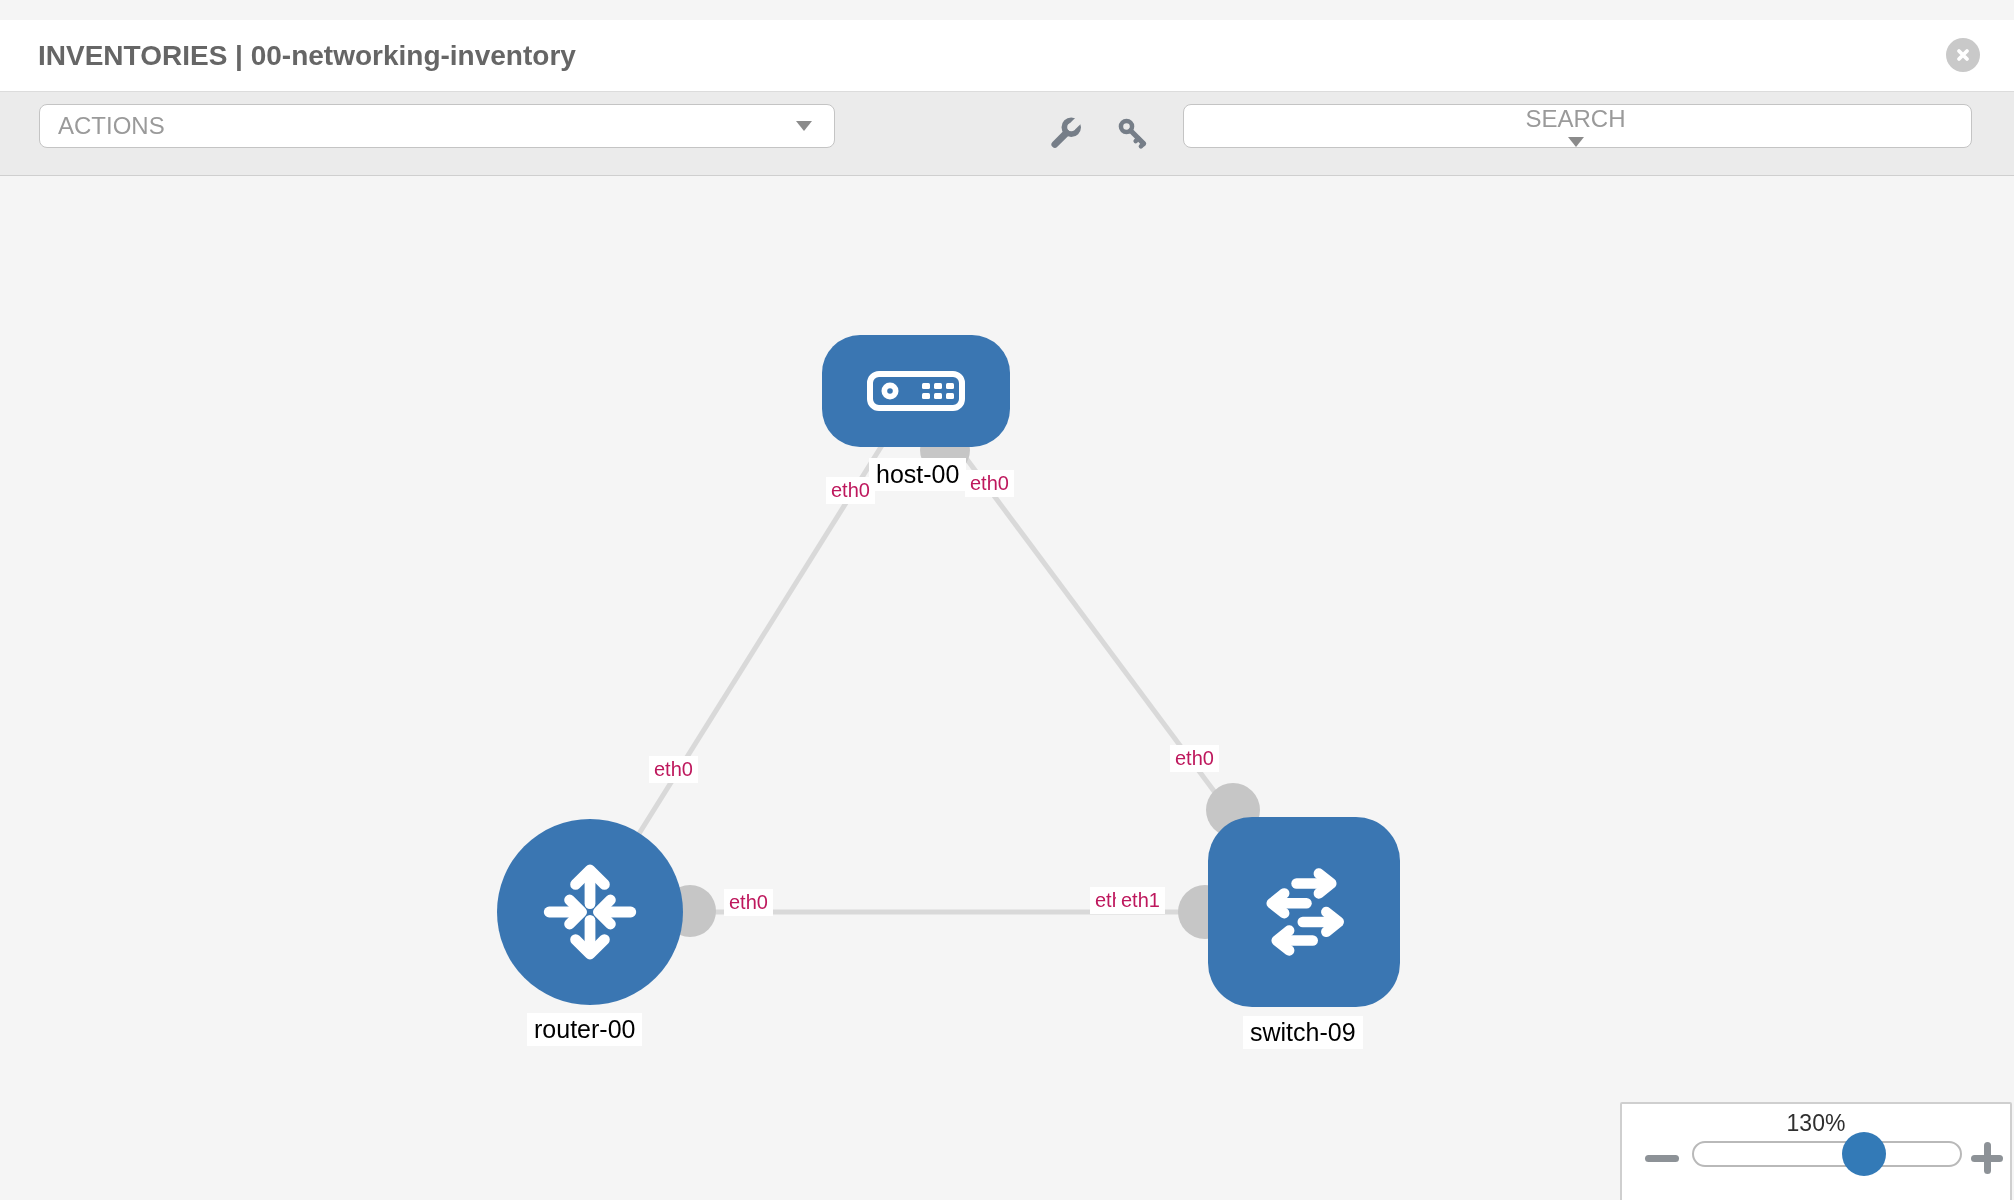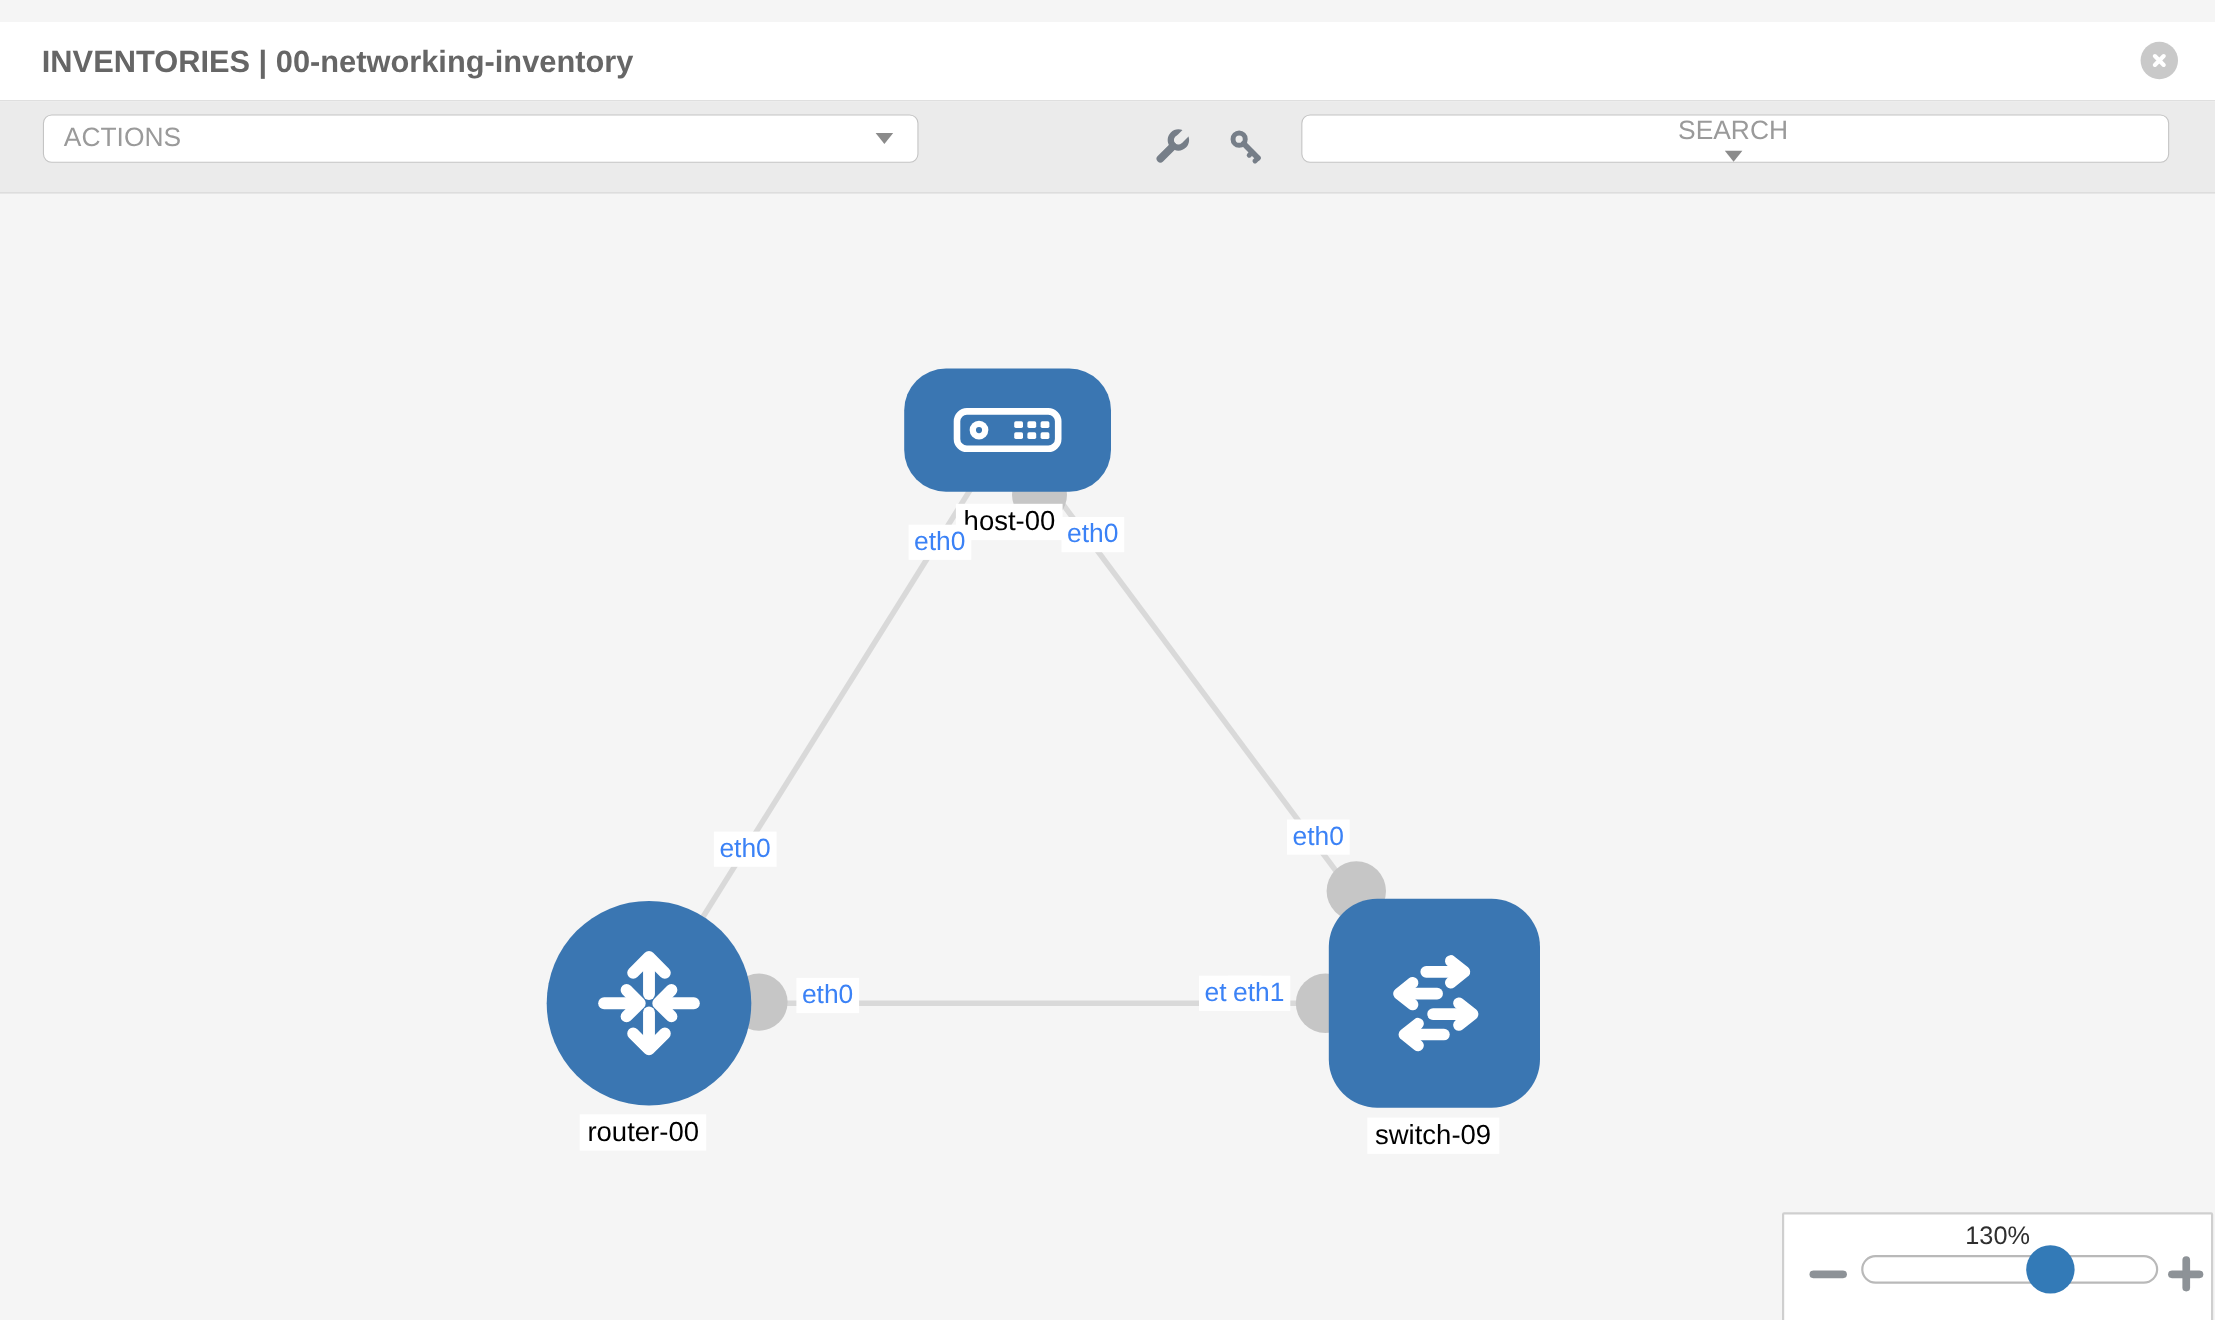--- a/index.html
+++ b/index.html
@@ -42,22 +42,22 @@
   .node-host   { left:822px; top:159px; width:188px; height:112px; border-radius:38px; }
   .node-router { left:497px; top:643px; width:186px; height:186px; border-radius:50%; }
   .node-switch { left:1208px; top:641px; width:192px; height:190px; border-radius:44px; }
 
   .node-label { position:absolute; background:#ffffff; color:#000000;
                 font-size:25px; padding:2px 7px; white-space:nowrap; }
   .lbl-host   { left:869px; top:282px; }
   .lbl-router { left:527px; top:837px; }
   .lbl-switch { left:1243px; top:840px; }
 
-  .iface { position:absolute; background:#ffffff; color:#3b82f6;
-           font-size:24px; padding:2px 5px; white-space:nowrap; }
+  .iface { position:absolute; background:#ffffff; color:#be185d;
+           font-size:20px; padding:2px 5px; white-space:nowrap; }
   .if-host-left    { left:826px; top:301px; }
   .if-host-right   { left:965px; top:294px; }
   .if-diag-left    { left:649px; top:580px; }
   .if-diag-right   { left:1170px; top:569px; }
   .if-router-right { left:724px; top:713px; }
   .if-overlap      { position:absolute; left:1090px; top:711px; width:120px; height:32px; }
   .if-overlap .iface { top:0; }
   .if-overlap .under { left:0; }
   .if-overlap .over  { left:26px;text-align:center; }
 

